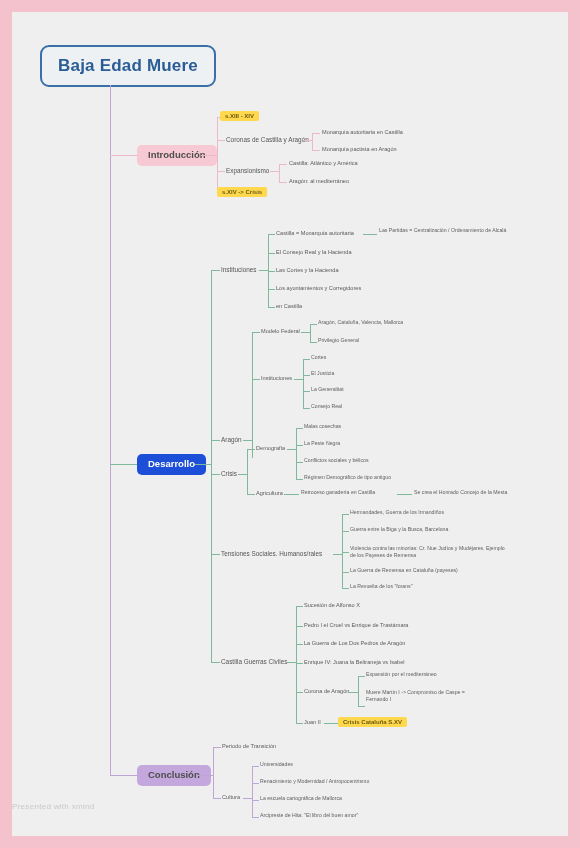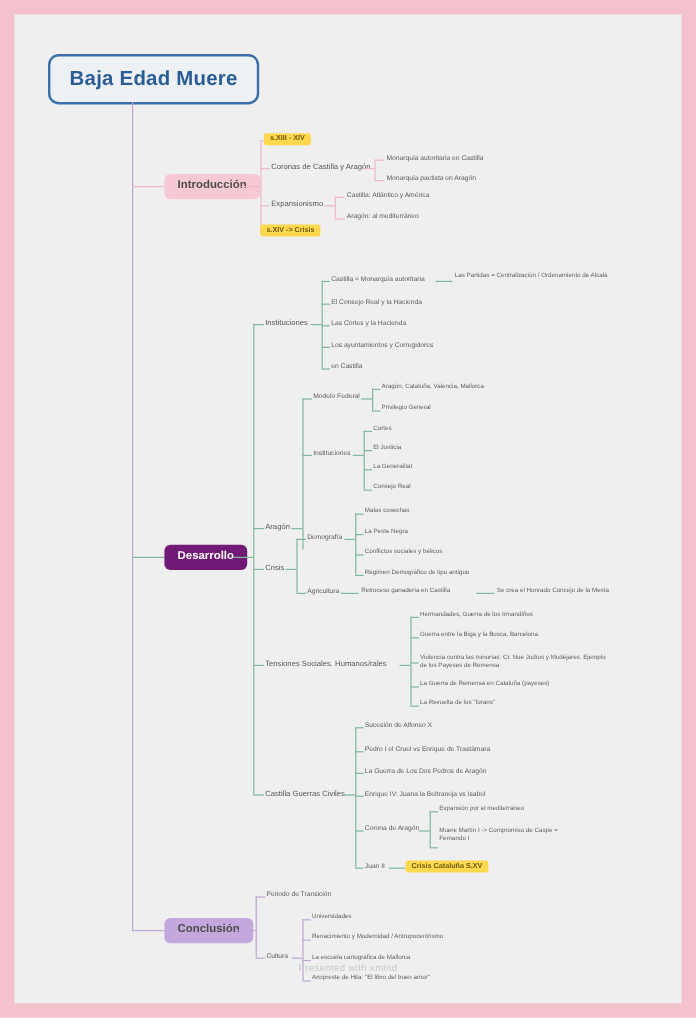--- a/index.html
+++ b/index.html
@@ -38,21 +38,21 @@
   }
 
   .lvl1 {
     padding: 5px 11px;
     border-radius: 5px;
     font-size: 9.5px;
     font-weight: bold;
     color: #4d4d4d;
   }
   .lvl1.pink   { background: #f7c9d4; }
-  .lvl1.green  { background: #701a75; color: #ffffff; }
+  .lvl1.green  { background: #1d4ed8; color: #ffffff; }
   .lvl1.purple { background: #c4a8dd; }
 
   .lvl2 { font-size: 6.4px; color: #555; }
   .lvl3 { font-size: 5.6px; color: #5a5a5a; }
   .lvl4 { font-size: 5.2px; color: #5f5f5f; }
 
   .hl {
     background: #ffd84d;
     padding: 1.5px 5px;
     border-radius: 2px;
@@ -68,21 +68,21 @@
   .ln { position: absolute; }
   .h  { height: 1px; }
   .v  { width: 1px; }
   .pink-l   { background: #eeb9c6; }
   .green-l  { background: #7fb89a; }
   .purple-l { background: #bda5d6; }
 
   .footer {
     position: absolute;
     left: 0; right: 0; top: 790px;
-    text-align: center;
+    text-align: left;
     font-size: 8px;
     color: #c9c9c9;
     letter-spacing: .3px;
   }
 </style>
 </head>
 <body>
 
 <div id="canvas">
 

